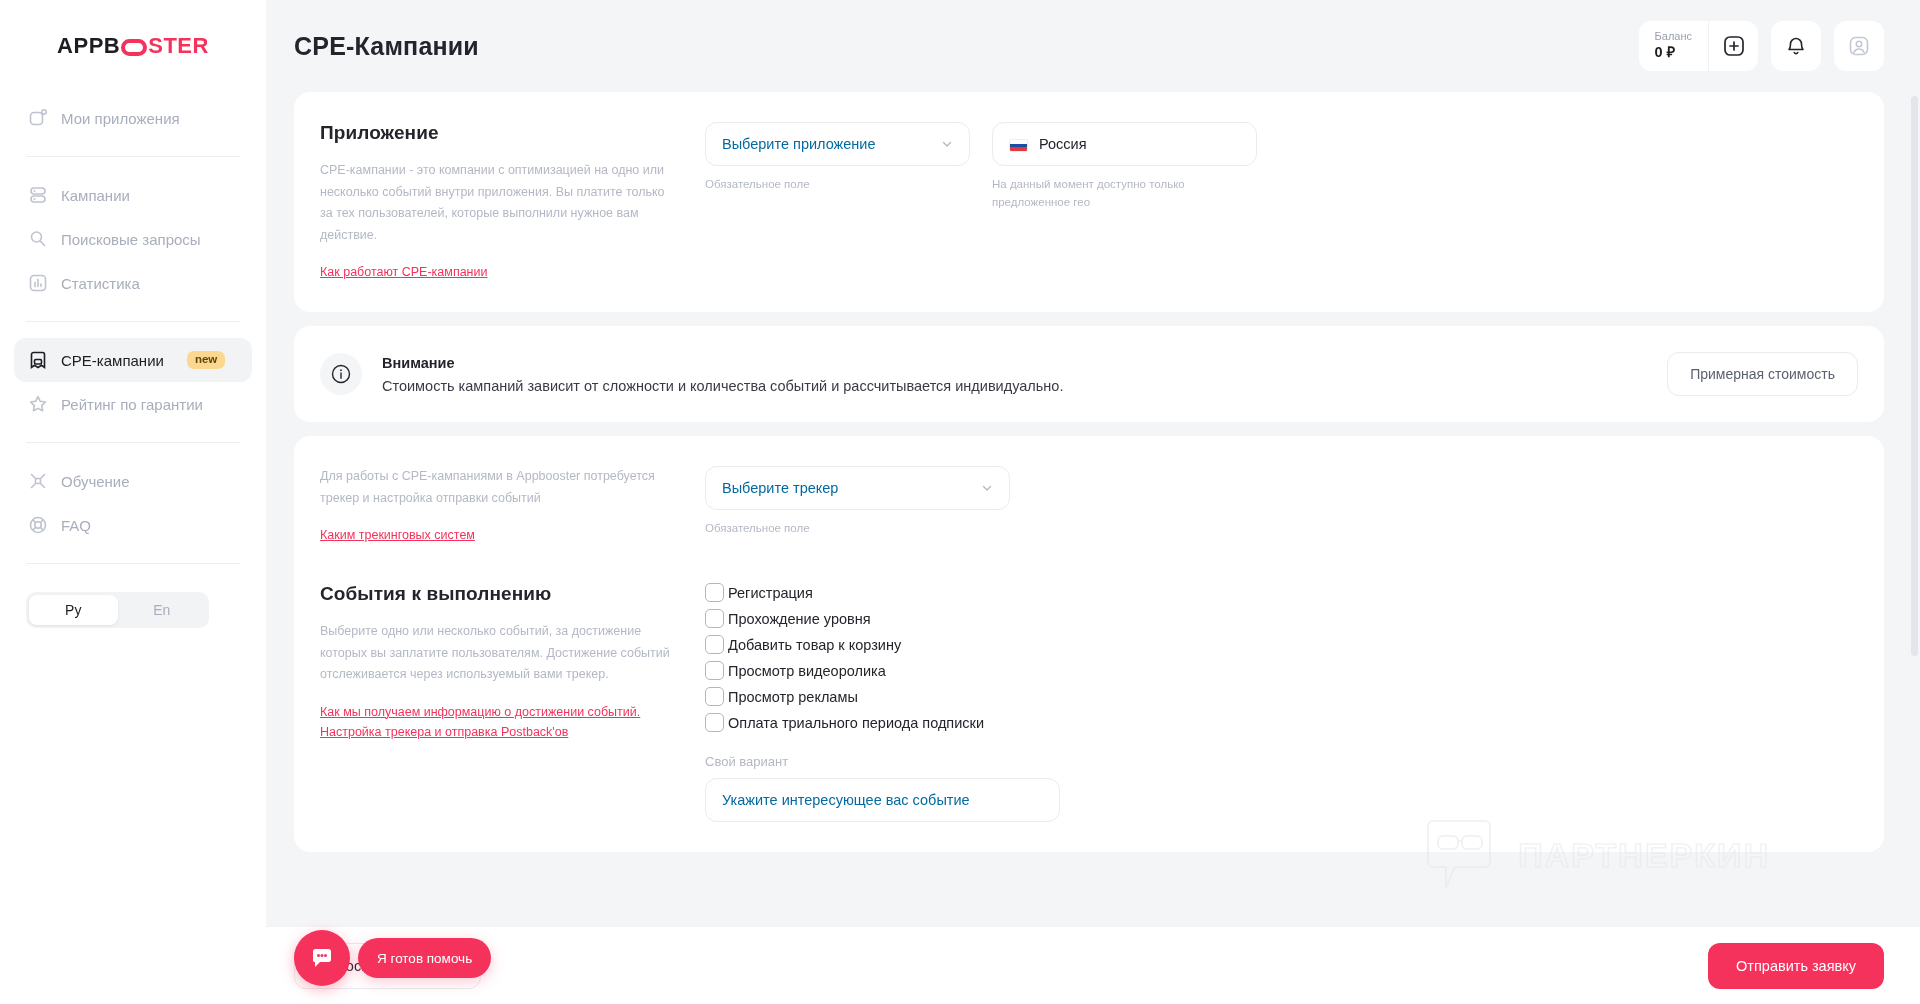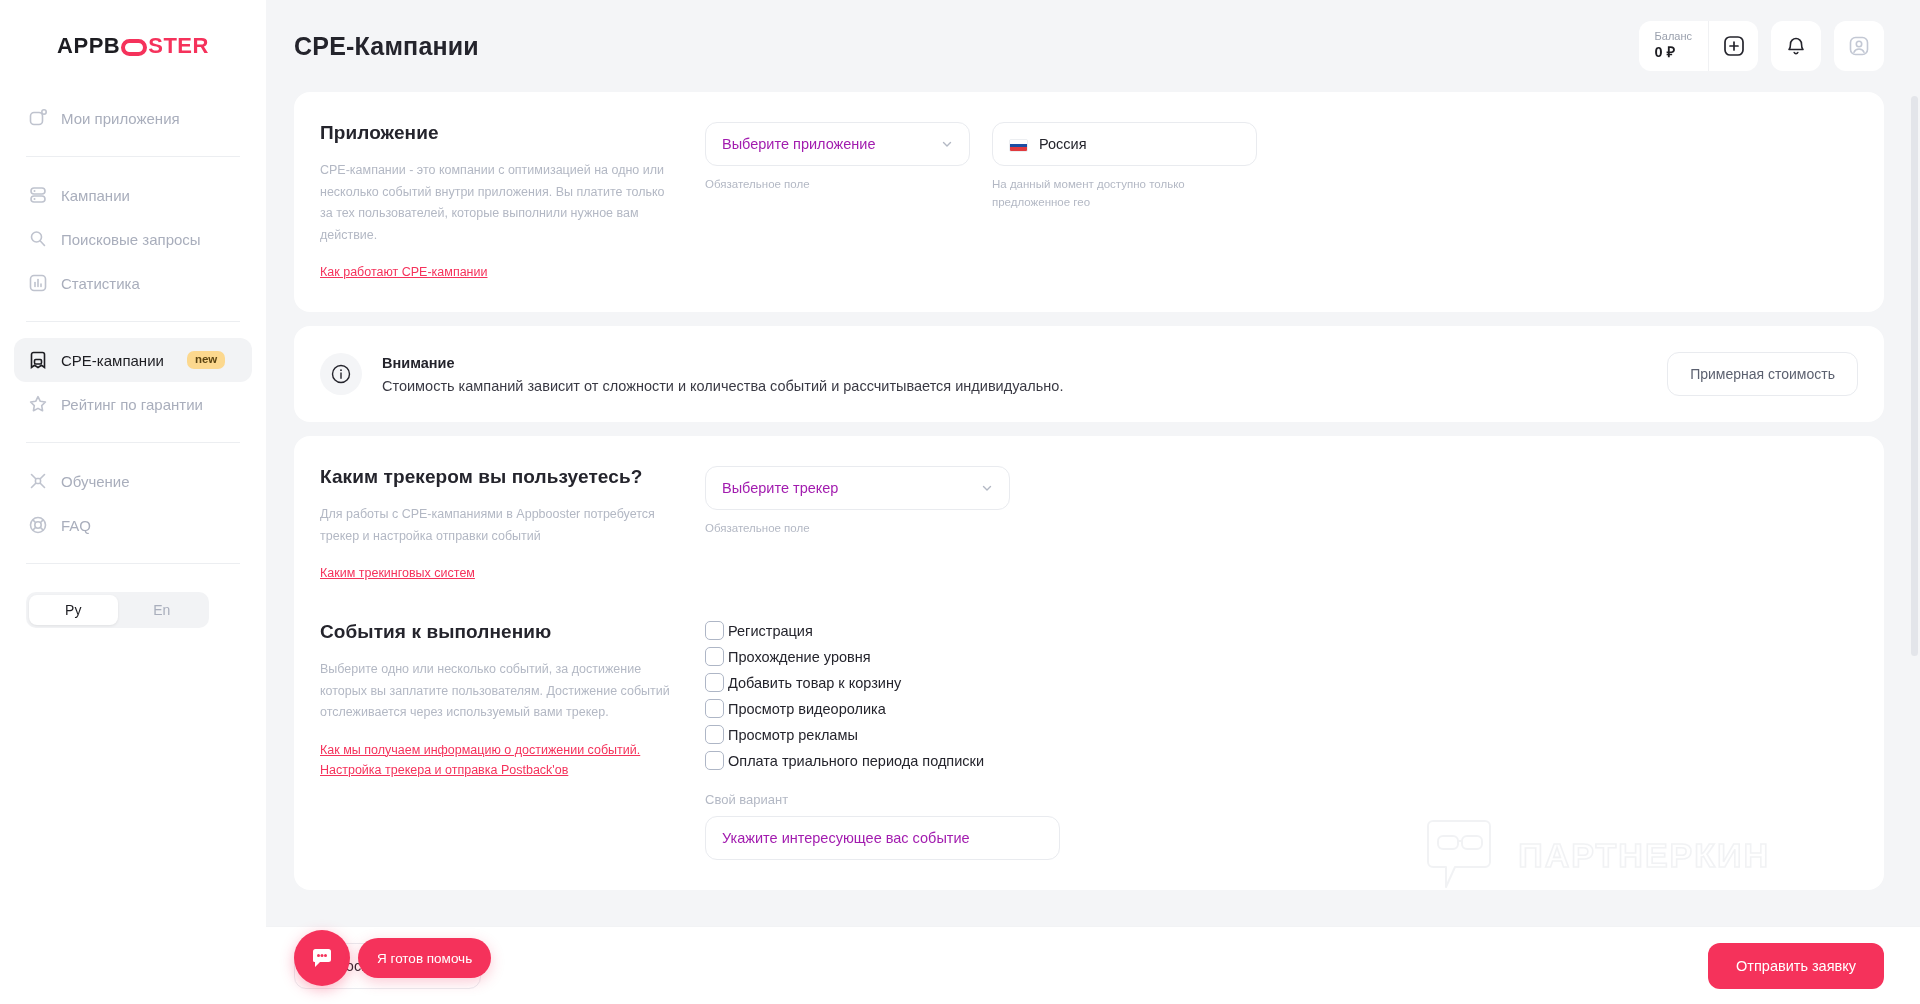--- a/index.html
+++ b/index.html
@@ -89,21 +89,21 @@
   .link-pink {
     display:inline-block; margin-top:16px; font-size:12.5px; color:#f5325b;
     text-decoration:underline; cursor:pointer; line-height:1.6;
   }
 
   .field-row { display:flex; gap:22px; }
   .field { width:265px; }
   .field.wide { width:265px; }
   .select-box, .input-box {
     height:44px; border:1px solid #e9ebef; border-radius:12px; background:#fff;
-    display:flex; align-items:center; padding:0 16px; font-size:14.5px; color:#a21caf;
+    display:flex; align-items:center; padding:0 16px; font-size:14.5px; color:#0369a1;
     cursor:pointer; justify-content:space-between;
   }
   .input-box { cursor:text; }
   .select-box.filled { color:#24242c; }
   .hint { font-size:11.5px; color:#b3b8c4; margin-top:10px; line-height:1.55; }
   .chevron { width:12px; height:12px; flex:0 0 12px; }
   .flag {
     width:19px; height:13px; flex:0 0 19px; border-radius:2px; overflow:hidden;
     margin-right:11px; display:flex; flex-direction:column; border:1px solid #eceef1;
   }
@@ -379,21 +379,20 @@
             <div class="att-title">Внимание</div>
             <div class="att-text">Стоимость кампаний зависит от сложности и количества событий и рассчитывается индивидуально.</div>
           </div>
           <div class="att-btn">Примерная стоимость</div>
         </div>
       </section>
 
       <section class="card">
         <div class="card-row" style="padding-bottom:10px;">
           <div class="col-left">
-            <div class="sec-title">Каким трекером вы пользуетесь?</div>
             <div class="sec-desc">Для работы с CPE-кампаниями в Appbooster потребуется трекер и настройка отправки событий</div>
             <a class="link-pink">Каким трекинговых систем</a>
           </div>
           <div class="col-right">
             <div class="field" style="width:305px;">
               <div class="select-box">
                 <span>Выберите трекер</span>
                 <svg class="chevron" viewBox="0 0 12 12" fill="none" stroke="#b3b8c4" stroke-width="1.4">
                     <path d="M2.5 4.5 6 8l3.5-3.5" stroke-linecap="round" stroke-linejoin="round"></path>
                   </svg>

